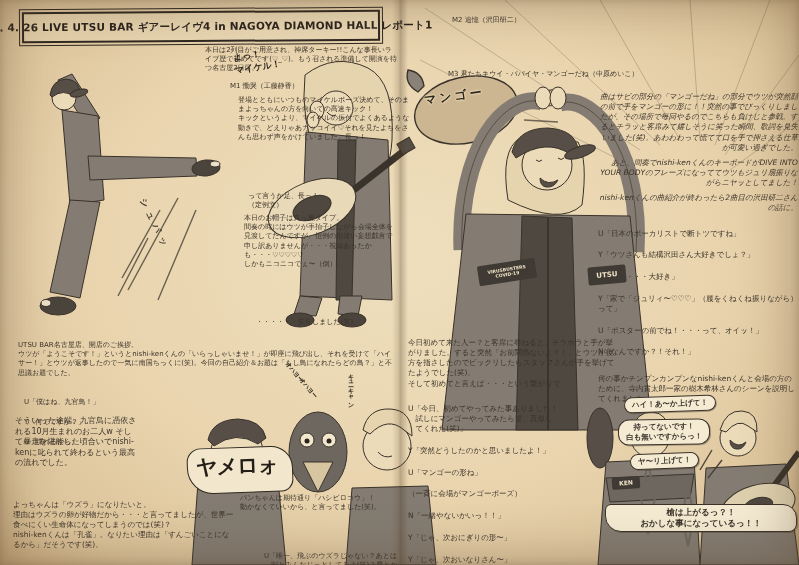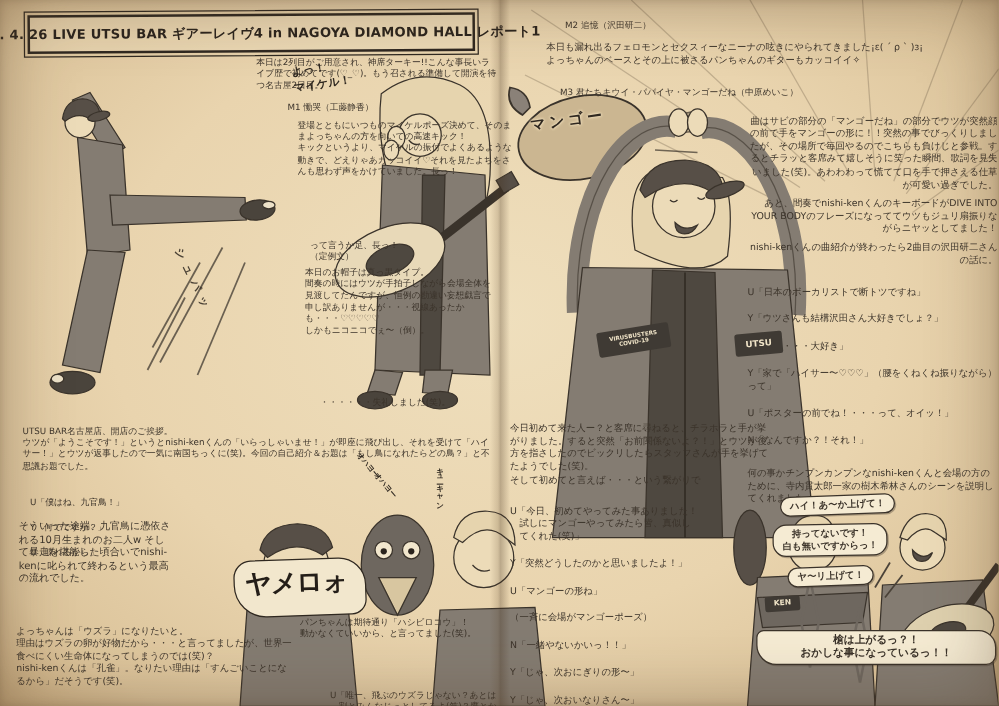--- a/index.html
+++ b/index.html
@@ -12,21 +12,21 @@
   }
   .spread::after{
     content:"";position:absolute;inset:0;pointer-events:none;z-index:9;
     box-shadow:inset 0 0 55px rgba(86,62,38,.42), inset 0 0 8px rgba(86,62,38,.25);
   }
   .gutter{position:absolute;left:392px;top:0;width:16px;height:565px;z-index:2;
     background:linear-gradient(90deg,rgba(90,66,40,0) 0%,rgba(90,66,40,.18) 40%,rgba(70,50,30,.30) 52%,rgba(90,66,40,0) 100%);}
   .t{position:absolute;font-family:"DejaVu Sans",sans-serif;color:#3b332a;font-size:7px;
      line-height:1.32;white-space:pre-line;z-index:3;}
   .hd{font-weight:normal;}
-  .rt{text-align:right;}
+  .rt{text-align:right;font-style:italic;}
   .titlebox{
     position:absolute;left:22px;top:11px;width:354px;height:27px;z-index:3;
     border:2px solid #2f2820;outline:1px solid #2f2820;outline-offset:2px;
     display:flex;align-items:center;justify-content:center;
     font-weight:bold;font-size:10.5px;color:#2b241d;letter-spacing:.2px;
     transform:rotate(-.4deg);background:rgba(240,226,195,.35);white-space:nowrap;
   }
   .flow{position:absolute;z-index:3;font-size:7.5px;line-height:1.35;}
   .flow > div{margin-bottom:5px;white-space:pre-line;}
   .dlg div{margin:0 0 1.5px;white-space:pre-line;}
@@ -219,37 +219,35 @@
 
   <div class="sfx" style="left:234px;top:48px;font-size:9px;transform:rotate(-9deg);">よっ！
 マイケル！</div>
   <div class="sfx" style="left:126px;top:218px;font-size:9px;letter-spacing:5px;transform:rotate(64deg);opacity:.85;">シュパッ</div>
   <div class="sfx" style="left:282px;top:368px;font-size:6px;transform:rotate(50deg);">オハヨー</div>
   <div class="sfx" style="left:296px;top:384px;font-size:6px;transform:rotate(50deg);">オハヨー</div>
   <div class="sfx" style="left:346px;top:370px;font-size:6px;writing-mode:vertical-rl;">キューキャン</div>
 
   <div class="t hd" style="left:452px;top:16px;">M2 追憶（沢田研二）</div>
 
-  <div class="t" style="left:437px;top:33px;width:360px;font-size:7.5px;">本日も漏れ出るフェロモンとセクスィーなニーナの呟きにやられてきました¡ɛ( ´ ρ ` )ɜ¡
-よっちゃんのベースとその上に被さるパンちゃんのギターもカッコイイ✧</div>
 
   <div class="t hd" style="left:448px;top:70px;">M3 君たちキウイ・パパイヤ・マンゴーだね（中原めいこ）</div>
 
   <div class="sfx" style="left:424px;top:88px;font-size:12px;transform:rotate(-8deg);letter-spacing:3px;
        text-shadow:0 0 2px #eedcb8,0 0 2px #eedcb8,0 0 3px #eedcb8;">マンゴー</div>
 
   <div class="flow" style="left:598px;top:92px;width:200px;">
     <div class="rt">曲はサビの部分の「マンゴーだね」の部分でウツが突然顔の前で手をマンゴーの形に！！突然の事でびっくりしましたが、その場所で毎回やるのでこちらも負けじと参戦。するとチラッと客席みて嬉しそうに笑った瞬間、歌詞を見失いました(笑)。あわわわって慌てて口を手で押さえる仕草が可愛い過ぎでした。</div>
     <div class="rt">あと、間奏でnishi-kenくんのキーボードがDIVE INTO YOUR BODYのフレーズになっててウツもジュリ扇振りながらニヤッとしてました！</div>
     <div class="rt">nishi-kenくんの曲紹介が終わったら2曲目の沢田研二さんの話に。</div>
     <div class="dlg">
       <div>U「日本のボーカリストで断トツですね」</div>
       <div>Y「ウツさんも結構沢田さん大好きでしょ？」</div>
       <div>U「結構・・・大好き」</div>
-      <div>Y「家で「ハイサー〜♡♡♡」（腰をくねくね振りながら）って」</div>
+      <div>Y「家で「ジュリィ〜♡♡♡」（腰をくねくね振りながら）って」</div>
       <div>U「ポスターの前でね！・・・って、オイッ！」</div>
       <div>N「なんですか？！それ！」</div>
     </div>
     <div>何の事かチンプンカンプンなnishi-kenくんと会場の方のために、寺内貫太郎一家の樹木希林さんのシーンを説明してくれました。</div>
   </div>
 
   <div class="flow" style="left:408px;top:338px;width:208px;">
     <div>今日初めて来た人ー？と客席に尋ねると、チラホラと手が挙がりました。すると突然「お前関係ないよ？！」とウツが後方を指さしたのでビックリしたらスタッフさんが手を挙げてたようでした(笑)。
 そして初めてと言えば・・・という繋がりで</div>
     <div class="dlg">

